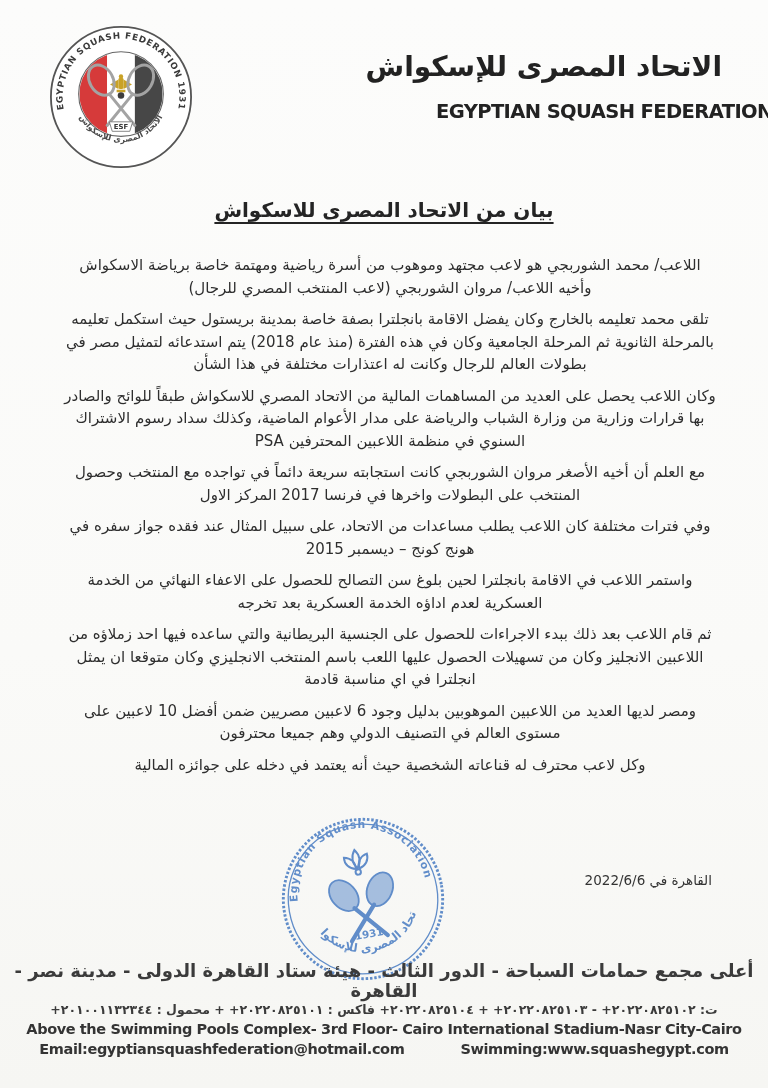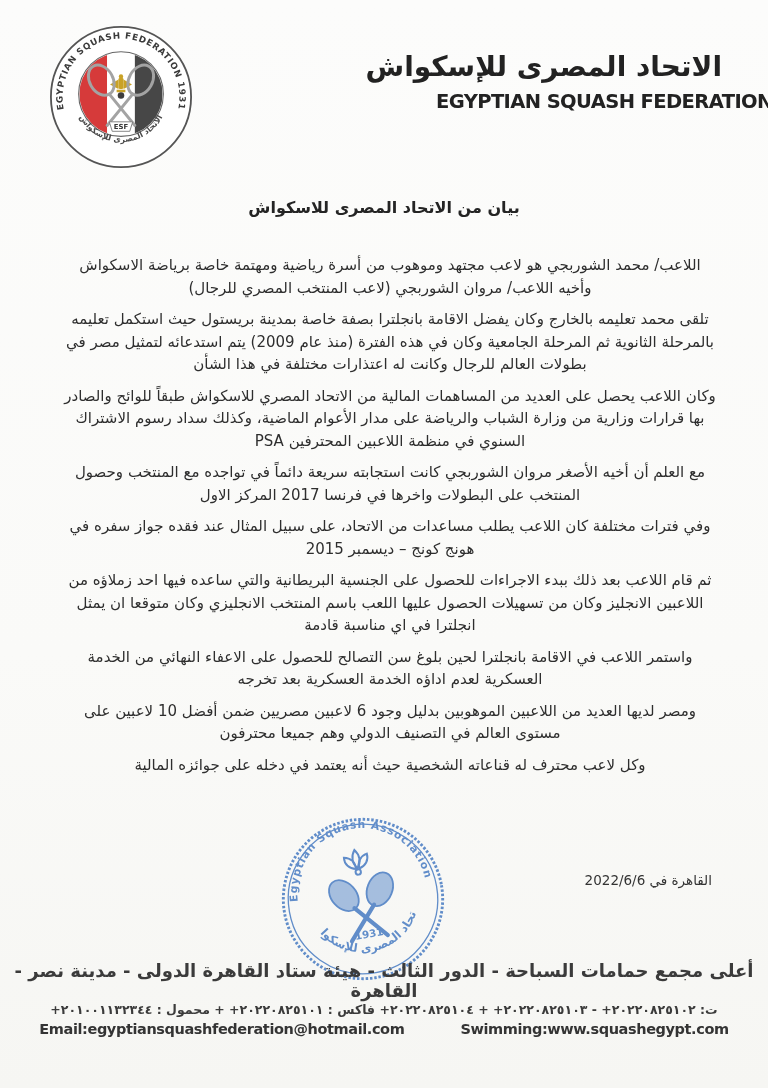--- a/index.html
+++ b/index.html
@@ -6,26 +6,26 @@
   .page{
     position:relative;width:768px;height:1088px;margin:0 auto;
     background:linear-gradient(180deg,#fcfcfb 0%,#fafaf8 60%,#f6f6f3 100%);
     font-family:"DejaVu Sans",sans-serif;color:#2b2b2b;overflow:hidden;
     box-shadow:0 0 6px rgba(0,0,0,.2);
   }
   
   .logo{position:absolute;left:48px;top:24px;width:146px;height:146px;}
   .header-text{position:absolute;left:436px;top:50px;width:286px;text-align:center;}
   .org-ar{font-size:28px;font-weight:bold;direction:rtl;color:#222;line-height:1.2;white-space:nowrap;}
-  .org-en{font-size:19.5px;font-weight:bold;letter-spacing:-0.6px;color:#222;white-space:nowrap;margin-top:6px;}
+  .org-en{font-size:19.5px;font-weight:bold;letter-spacing:-0.6px;color:#222;white-space:nowrap;margin-top:16px;}
   
   .title{position:absolute;top:198px;left:0;right:0;text-align:center;}
   .title span{
-    font-size:16px;font-weight:bold;direction:rtl;unicode-bidi:embed;
-    text-underline-offset:5px;text-decoration-thickness:1.5px;color:#242424;
+    font-size:20px;font-weight:bold;direction:rtl;unicode-bidi:embed;
+    text-decoration:underline;text-underline-offset:5px;text-decoration-thickness:1.5px;color:#242424;
   }
   
   .body{position:absolute;top:254px;left:52px;right:52px;direction:rtl;text-align:center;}
   .para{margin:0 0 9px 12px;font-size:15px;line-height:22.5px;color:#2e2e2e;}
   
   .stamp{position:absolute;left:280px;top:816px;width:166px;height:166px;transform:rotate(-10deg);opacity:.88;}
   .date{position:absolute;right:56px;top:872px;font-size:13.5px;font-weight:normal;direction:rtl;color:#333;}
   
   .footer{position:absolute;left:0;right:0;top:961px;text-align:center;}
   .f-ar1{font-size:18px;font-weight:bold;direction:rtl;color:#3b3b3b;line-height:20px;}
@@ -85,26 +85,26 @@
     <div class="org-ar">الاتحاد المصرى للإسكواش</div>
     <div class="org-en">EGYPTIAN SQUASH FEDERATION</div>
   </div>
 
   <div class="title">
     <span>بيان من الاتحاد المصرى للاسكواش</span>
   </div>
 
   <div class="body">
     <p class="para">اللاعب/ محمد الشوربجي هو لاعب مجتهد وموهوب من أسرة رياضية ومهتمة خاصة برياضة الاسكواش وأخيه اللاعب/ مروان الشوربجي (لاعب المنتخب المصري للرجال)</p>
-    <p class="para">تلقى محمد تعليمه بالخارج وكان يفضل الاقامة بانجلترا بصفة خاصة بمدينة بريستول حيث استكمل تعليمه بالمرحلة الثانوية ثم المرحلة الجامعية وكان في هذه الفترة (منذ عام 2009) يتم استدعائه لتمثيل مصر في بطولات العالم للرجال وكانت له اعتذارات مختلفة في هذا الشأن</p>
+    <p class="para">تلقى محمد تعليمه بالخارج وكان يفضل الاقامة بانجلترا بصفة خاصة بمدينة بريستول حيث استكمل تعليمه بالمرحلة الثانوية ثم المرحلة الجامعية وكان في هذه الفترة (منذ عام 2018) يتم استدعائه لتمثيل مصر في بطولات العالم للرجال وكانت له اعتذارات مختلفة في هذا الشأن</p>
     <p class="para">وكان اللاعب يحصل على العديد من المساهمات المالية من الاتحاد المصري للاسكواش طبقاً للوائح والصادر بها قرارات وزارية من وزارة الشباب والرياضة على مدار الأعوام الماضية، وكذلك سداد رسوم الاشتراك السنوي في منظمة اللاعبين المحترفين PSA</p>
     <p class="para">مع العلم أن أخيه الأصغر مروان الشوربجي كانت استجابته سريعة دائماً في تواجده مع المنتخب وحصول المنتخب على البطولات واخرها في فرنسا 2017 المركز الاول</p>
     <p class="para">وفي فترات مختلفة كان اللاعب يطلب مساعدات من الاتحاد، على سبيل المثال عند فقده جواز سفره في هونج كونج – ديسمبر 2015</p>
+    <p class="para">واستمر اللاعب في الاقامة بانجلترا لحين بلوغ سن التصالح للحصول على الاعفاء النهائي من الخدمة العسكرية لعدم اداؤه الخدمة العسكرية بعد تخرجه</p>
     <p class="para">ثم قام اللاعب بعد ذلك ببدء الاجراءات للحصول على الجنسية البريطانية والتي ساعده فيها احد زملاؤه من اللاعبين الانجليز وكان من تسهيلات الحصول عليها اللعب باسم المنتخب الانجليزي وكان متوقعا ان يمثل انجلترا في اي مناسبة قادمة</p>
-    <p class="para">واستمر اللاعب في الاقامة بانجلترا لحين بلوغ سن التصالح للحصول على الاعفاء النهائي من الخدمة العسكرية لعدم اداؤه الخدمة العسكرية بعد تخرجه</p>
     <p class="para">ومصر لديها العديد من اللاعبين الموهوبين بدليل وجود 6 لاعبين مصريين ضمن أفضل 10 لاعبين على مستوى العالم في التصنيف الدولي وهم جميعا محترفون</p>
     <p class="para">وكل لاعب محترف له قناعاته الشخصية حيث أنه يعتمد في دخله على جوائزه المالية</p>
   </div>
 
   <svg class="stamp" viewBox="0 0 200 200">
     <defs>
       <path id="sArcTop" d="M 24,110 A 78,78 0 1 1 176,110" fill="none"></path>
       <path id="sArcBot" d="M 38,124 A 68,68 0 0 0 162,124" fill="none"></path>
     </defs>
     <g stroke="var(--stamp-blue,#4d7fc4)" fill="none">
@@ -136,18 +136,19 @@
     <text font-size="14" font-weight="bold" fill="var(--stamp-blue,#4d7fc4)">
       <textPath href="#sArcBot" startOffset="50%" text-anchor="middle">الاتحاد المصرى للإسكواش</textPath>
     </text>
   </svg>
 
   <div class="date">القاهرة في 2022/6/6</div>
 
   <div class="footer">
     <div class="f-ar1">أعلى مجمع حمامات السباحة - الدور الثالث - هيئة ستاد القاهرة الدولى - مدينة نصر - القاهرة</div>
     <div class="f-ar2">ت: ٢٠٢٢٠٨٢٥١٠٢+ - ٢٠٢٢٠٨٢٥١٠٣+ + ٢٠٢٢٠٨٢٥١٠٤+ فاكس : ٢٠٢٢٠٨٢٥١٠١+ + محمول : ٢٠١٠٠١١٣٢٣٤٤+</div>
+    <div class="f-en1">Above the Swimming Pools Complex- 3rd Floor- Cairo International Stadium-Nasr City-Cairo</div>
     <div class="f-en3">
       <span>Email:egyptiansquashfederation@hotmail.com</span><span class="sep"></span><span>Swimming:www.squashegypt.com</span>
     </div>
   </div>
 
 </div>
 
 </body></html>

